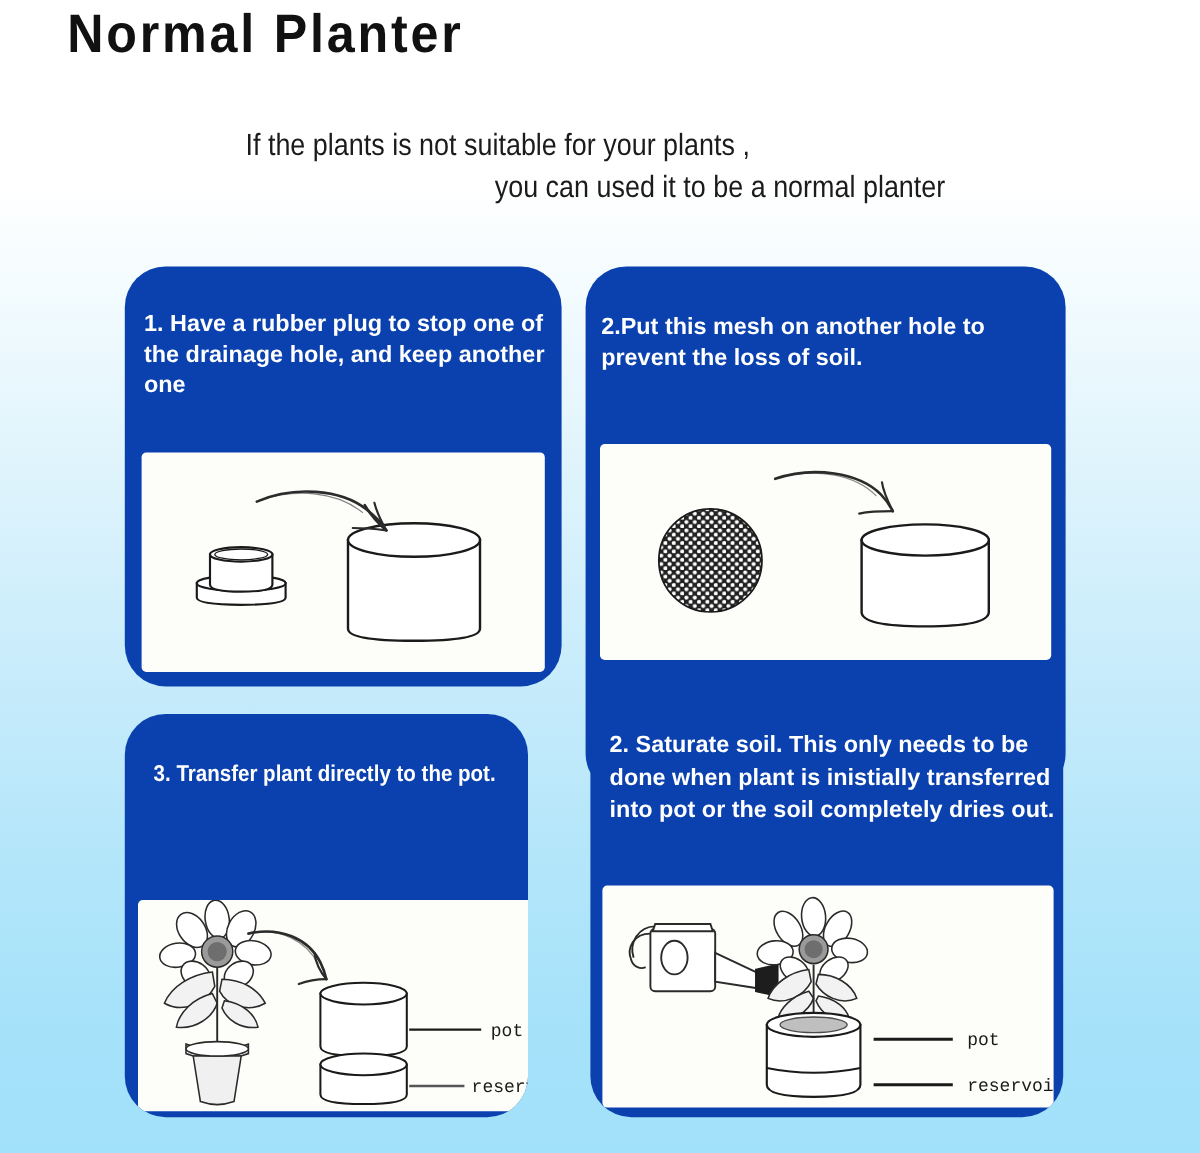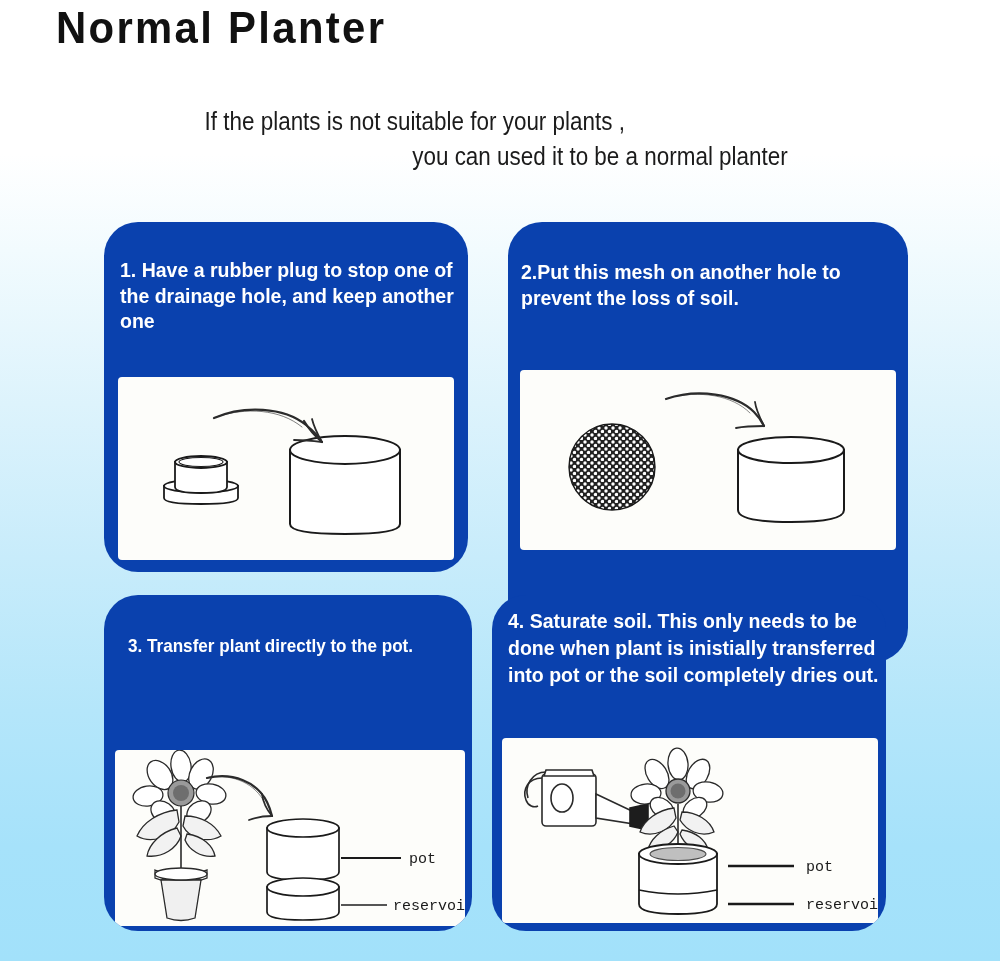--- a/index.html
+++ b/index.html
@@ -68,26 +68,26 @@
     background: #fdfdfa;
     border-radius: 4px;
   }
 
   
   #card1 { left: 104px; top: 222px; width: 364px; height: 350px; }
   #card1 .card-text { position: absolute; left: 16px; top: 36px; width: 340px;
        font-size: 19.5px; line-height: 25.5px; }
   #card1 .card-illus { left: 14px; top: 155px; width: 336px; height: 183px; }
 
-  #card2 { left: 488px; top: 222px; width: 400px; height: 440px; margin-left: 20px; }
+  #card2 { left: 488px; top: 222px; width: 400px; height: 440px; }
   #card2 .card-text { position: absolute; left: 13px; top: 38px; width: 380px;
        font-size: 19.5px; line-height: 25.5px; }
   #card2 .card-illus { left: 12px; top: 148px; width: 376px; height: 180px; }
 
-  #card3 { left: 104px; top: 595px; width: 368px; height: 336px; }
+  #card3 { left: 104px; top: 595px; width: 336px; height: 336px; }
   #card3 .card-text { position: absolute; left: 24px; top: 38px; width: 340px;
        font-size: 19px; line-height: 25px; transform: scaleX(0.9);
        transform-origin: left top; }
   #card3 .card-illus { left: 11px; top: 155px; width: 350px; height: 176px; }
 
   #card4 { left: 492px; top: 595px; width: 394px; height: 336px; }
   #card4 .card-text { position: absolute; left: 16px; top: 13px; width: 372px;
        font-size: 19.5px; line-height: 27px; }
   #card4 .card-illus { left: 10px; top: 143px; width: 376px; height: 185px; }
 
@@ -218,21 +218,21 @@
       <line x1="226" y1="108" x2="286" y2="108" stroke="#1a1a1a" stroke-width="2"></line>
       <line x1="226" y1="155" x2="272" y2="155" stroke="#555555" stroke-width="2"></line>
 
       <text class="lbl" x="294" y="113">pot</text>
       <text class="lbl" x="278" y="160">reservoir</text>
     </svg>
   </div>
 </div>
 
 <div class="card" id="card4">
-  <div class="card-text">4. Saturate soil. This only needs to be done when plant is inistially transferred into pot or the soil completely dries out.</div>
+  <div class="card-text">2. Saturate soil. This only needs to be done when plant is inistially transferred into pot or the soil completely dries out.</div>
   <div class="card-illus">
     <svg class="illus-svg" viewBox="0 0 376 185">
 
       <g fill="#ffffff" stroke="#2a2a2a" stroke-width="1.6">
         <path d="M40 40 C26 40 20 52 24 62 C26 68 32 70 36 68" fill="none"></path>
         <path d="M44 34 C30 34 22 48 26 60" fill="none"></path>
         <rect x="40" y="36" width="54" height="52" rx="4"></rect>
         <path d="M44 32 L90 32 L92 38 L42 38 Z"></path>
         <ellipse cx="60" cy="60" rx="11" ry="14" fill="#ffffff"></ellipse>
         <path d="M94 56 L132 74 L132 86 L94 80 Z" fill="#ffffff"></path>

